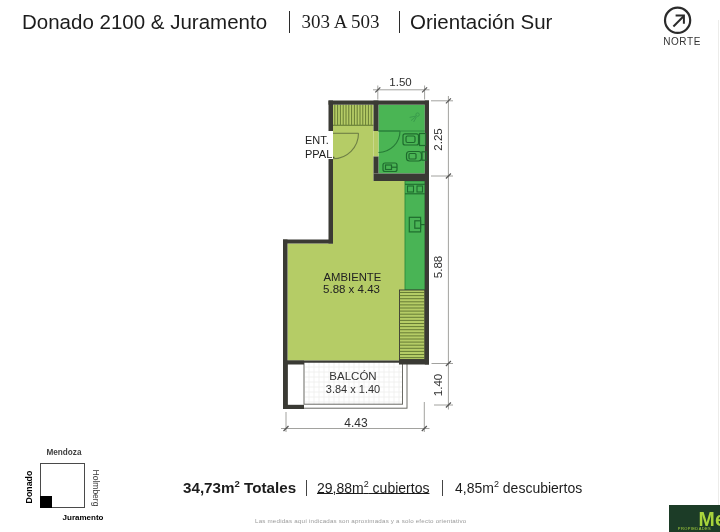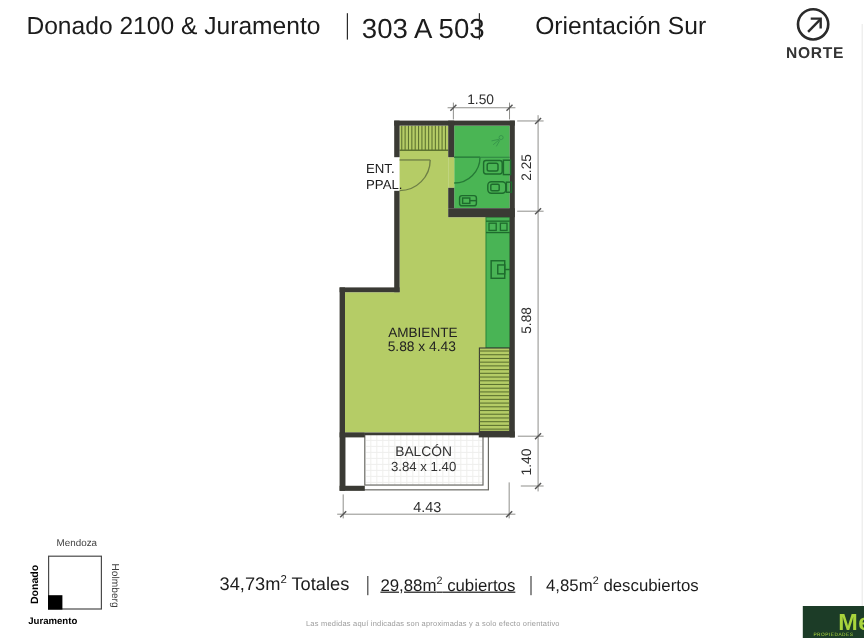--- a/index.html
+++ b/index.html
@@ -6,33 +6,33 @@
   body{width:720px;height:532px;background:#ffffff;font-family:"Liberation Sans",sans-serif;position:relative;overflow:hidden;}
   .abs{position:absolute;}
 </style>
 </head>
 <body>
 
 <div class="abs" style="left:22px;top:10px;font-size:20.5px;font-weight:normal;color:#1c1c1c;white-space:nowrap;">Donado 2100 &amp; Juramento</div>
 
 <div class="abs" style="left:288.5px;top:11px;width:1.6px;height:22px;background:#2b2b2b;"></div>
 
-<div class="abs" style="left:301.5px;top:10.5px;font-size:23px;color:#1c1c1c;white-space:nowrap;">303 A 503</div>
+<div class="abs" style="left:301.5px;top:10.5px;font-size:19px;color:#1c1c1c;white-space:nowrap;font-family:Liberation Serif, serif;">303 A 503</div>
 
 <div class="abs" style="left:398.5px;top:11px;width:1.6px;height:22px;background:#2b2b2b;"></div>
 
-<div class="abs" style="left:410px;top:10px;font-size:20.5px;color:#1c1c1c;white-space:nowrap;margin-left:36px;">Orientación Sur</div>
+<div class="abs" style="left:410px;top:10px;font-size:20.5px;color:#1c1c1c;white-space:nowrap;">Orientación Sur</div>
 
 <svg class="abs" style="left:659px;top:3px;" width="40" height="46" viewBox="0 0 40 46">
   <circle cx="18.6" cy="17.3" r="12.6" fill="none" stroke="#2b2b2b" stroke-width="2.2"></circle>
   <line x1="14.4" y1="23.5" x2="24.6" y2="13.2" stroke="#2b2b2b" stroke-width="2"></line>
   <polyline points="16.6,12.5 24.9,12.5 24.9,20.8" fill="none" stroke="#2b2b2b" stroke-width="2"></polyline>
 </svg>
 
-<div class="abs" style="left:655px;top:36px;width:46px;text-align:left;font-size:13px;font-weight:700;letter-spacing:0.6px;color:#333;">NORTE</div>
+<div class="abs" style="left:655px;top:36px;width:46px;text-align:right;font-size:10px;font-weight:400;letter-spacing:0.6px;color:#333;">NORTE</div>
 
 <svg class="abs" style="left:0;top:0;" width="720" height="532" viewBox="0 0 720 532">
 
   <polygon points="333,104.7 373.5,104.7 373.5,181 424.8,181 424.8,360.5 287.5,360.5 287.5,243.5 333,243.5" fill="#b5cc66"></polygon>
 
   <rect x="378.5" y="104.7" width="46.3" height="68.8" fill="#4ab554"></rect>
 
   <rect x="373.5" y="131" width="5" height="25.5" fill="#b5cc66"></rect>
 
   <g stroke="#5d7330" stroke-width="0.9">
@@ -242,29 +242,29 @@
   <text x="351.5" y="292.8" font-size="11.5" fill="#222" text-anchor="middle">5.88 x 4.43</text>
 
   <text x="353" y="379.6" font-size="11.5" fill="#333" text-anchor="middle">BALCÓN</text>
   <text x="353" y="392.9" font-size="11" fill="#333" text-anchor="middle">3.84 x 1.40</text>
 </svg>
 
 <div class="abs" style="left:39.5px;top:463px;width:45.5px;height:44.5px;border:1px solid #4a4a4a;box-sizing:border-box;"></div>
 
 <div class="abs" style="left:39.5px;top:495.5px;width:12.5px;height:12.5px;background:#000;"></div>
 
-<div class="abs" style="left:24px;top:447.5px;width:80px;text-align:center;font-size:8.2px;color:#3f3f3f;">Mendoza</div>
+<div class="abs" style="left:24px;top:447.5px;width:80px;text-align:center;font-size:8.2px;color:#3f3f3f;font-weight:bold;">Mendoza</div>
 
 <div class="abs" style="left:-11.5px;top:482px;width:80px;text-align:center;font-size:8.8px;font-weight:bold;color:#000;transform:rotate(-90deg);">Donado</div>
 
 <div class="abs" style="left:55.5px;top:482.5px;width:80px;text-align:center;font-size:8.5px;color:#3f3f3f;transform:rotate(90deg);">Holmberg</div>
 
-<div class="abs" style="left:23.5px;top:512.5px;width:80px;text-align:left;font-size:8px;font-weight:bold;color:#000;">Juramento</div>
-
-<div class="abs" style="left:183px;top:477.8px;font-size:15.2px;font-weight:normal;color:#1c1c1c;white-space:nowrap;">34,73m<sup style="font-size:9.5px;">2</sup> Totales</div>
+<div class="abs" style="left:23.5px;top:512.5px;width:80px;text-align:right;font-size:8px;font-weight:bold;color:#000;">Juramento</div>
+
+<div class="abs" style="left:183px;top:477.8px;font-size:15.2px;font-weight:bold;color:#1c1c1c;white-space:nowrap;">34,73m<sup style="font-size:9.5px;">2</sup> Totales</div>
 
 <div class="abs" style="left:305.5px;top:479.5px;width:1.3px;height:16px;background:#444;"></div>
 
 <div class="abs" style="left:317px;top:478.6px;font-size:14px;color:#1c1c1c;white-space:nowrap;text-decoration:underline;">29,88m<sup style="font-size:9px;">2</sup> cubiertos</div>
 
 <div class="abs" style="left:442px;top:479.5px;width:1.3px;height:16px;background:#444;"></div>
 
 <div class="abs" style="left:455px;top:478.6px;font-size:14px;color:#1c1c1c;white-space:nowrap;">4,85m<sup style="font-size:9px;">2</sup> descubiertos</div>
 
 <div class="abs" style="left:255px;top:516.5px;font-size:6.2px;color:#9a9a9a;letter-spacing:0.2px;">Las medidas aquí indicadas son aproximadas y a solo efecto orientativo</div>

